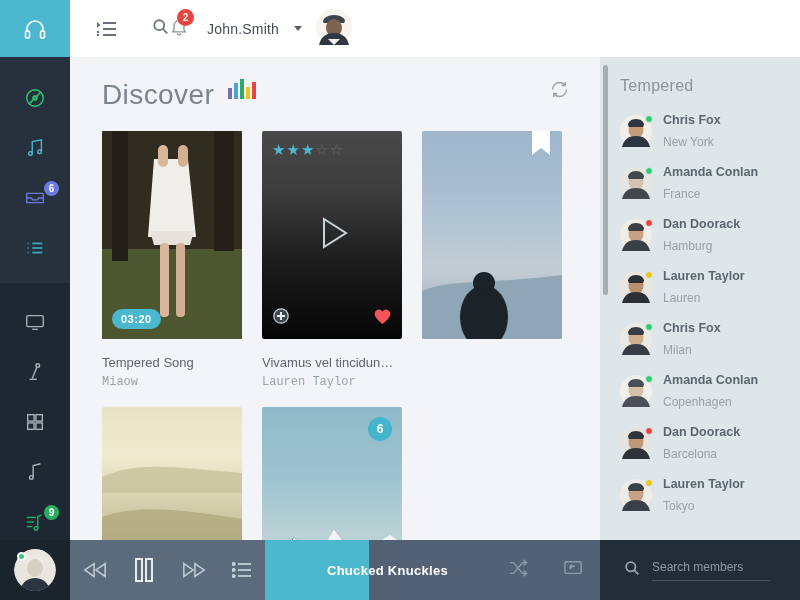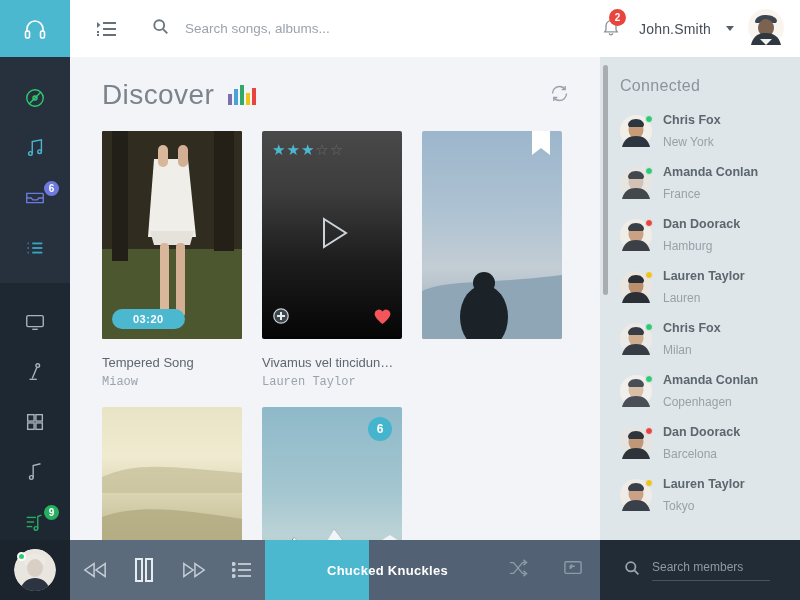--- a/index.html
+++ b/index.html
@@ -77,21 +77,21 @@
     margin-right: 14px; cursor: pointer;
   }
   .hdr-avatar { margin-right: 16px; }
 
   
   .main {
     position: absolute; left: 70px; top: 57px; width: 530px; height: 483px;
     background: #f2f4f8; overflow: hidden;
   }
   .main-head {
-    display: flex; align-items: center;
+    display: flex; align-items: flex-start;
     padding: 22px 30px 0 32px;
   }
   .title {
     font-size: 28px; font-weight: normal; color: #7b848d;
     letter-spacing: .4px;
   }
   .eq { display: flex; align-items: flex-end; gap: 2px; height: 20px; margin-left: 14px; }
   .eq i { width: 4px; display: block; }
   .refresh { margin-left: auto; cursor: pointer; }
 
@@ -105,21 +105,21 @@
     overflow: hidden; background-size: cover; background-position: center;
   }
   .card-title {
     margin-top: 16px; font-size: 13px; color: #5e666f;
     white-space: nowrap; overflow: hidden;
   }
   .card-artist { margin-top: 5px; font-size: 12px; color: #9aa3ac; font-family: Liberation Mono, monospace; }
   .dur-badge {
     position: absolute; left: 10px; bottom: 10px;
     background: #4cb8cf; color: #fff; font-size: 11px; font-weight: bold;
-    padding: 4px 21px; border-radius: 10px; letter-spacing: .5px;
+    padding: 4px 9px; border-radius: 10px; letter-spacing: .5px;
   }
   .stars { position: absolute; top: 10px; left: 10px; font-size: 15px; letter-spacing: 1px; }
   .play-big {
     position: absolute; left: 50%; top: 50%; transform: translate(-50%,-50%);
   }
   .plus-ico { position: absolute; left: 10px; bottom: 10px; cursor: pointer; }
   .heart-ico { position: absolute; right: 10px; bottom: 10px; cursor: pointer; }
   .ribbon { position: absolute; right: 12px; top: 0; }
   .count-badge {
     position: absolute; right: 10px; top: 10px;
@@ -296,21 +296,20 @@
         <line x1="0" y1="11" x2="2" y2="11"></line>
           <line x1="0" y1="14" x2="2" y2="14"></line>
       </svg>
     </div>
     <div class="hdr-search-icon">
       <svg width="17" height="17" viewBox="0 0 20 20" fill="none" stroke="#6c757e" stroke-width="2.2">
         <circle cx="8.5" cy="8.5" r="5.8"></circle>
           <line x1="13" y1="13" x2="18" y2="18"></line>
       </svg>
     </div>
-    <input class="hdr-input" value="" placeholder="Search songs, albums..." style="">
 
     <div class="bell-wrap">
       <svg width="20" height="21" viewBox="0 0 24 24" fill="none" stroke="#8b949c" stroke-width="1.6">
         <path d="M18 16v-5a6 6 0 10-12 0v5l-1.5 2.5h15z"></path>
           <path d="M10 20a2 2 0 004 0"></path>
       </svg>
       <span class="bell-badge">2</span>
     </div>
 
     <span class="user-name">John.Smith</span>
@@ -439,21 +438,21 @@
         </div>
         <div class="card-title"></div>
         <div class="card-artist"></div>
       </div>
 
     </div>
   </div>
 
   <div class="rightpanel">
     <div class="rp-scroll"></div>
-    <div class="rp-title">Connected</div>
+    <div class="rp-title">Tempered</div>
     <div id="contact-list">
         <div class="contact">
           <div style="position:relative;width:32px;height:32px;flex:0 0 32px"><svg width="32" height="32" viewBox="0 0 32 32">
               <circle cx="16" cy="16" r="16" fill="#f2efe8"></circle>
               <ellipse cx="16" cy="15" rx="7.5" ry="8.5" fill="#c79b78"></ellipse>
               <path d="M16 4c5 0 8 3 8 6l-1 2H9L8 10c0-3 3-6 8-6z" fill="#2d3640"></path>
               <path d="M2 32c2-8 7-11 14-11s12 3 14 11z" fill="#2d3640"></path>
             </svg><span style="position:absolute;right:-1px;top:0;width:8px;height:8px;border-radius:50%;border:1.5px solid #dfe6ea;background:#2ecc71"></span></div>
           <div class="contact-txt">
             <div class="contact-name">Chris Fox</div>

